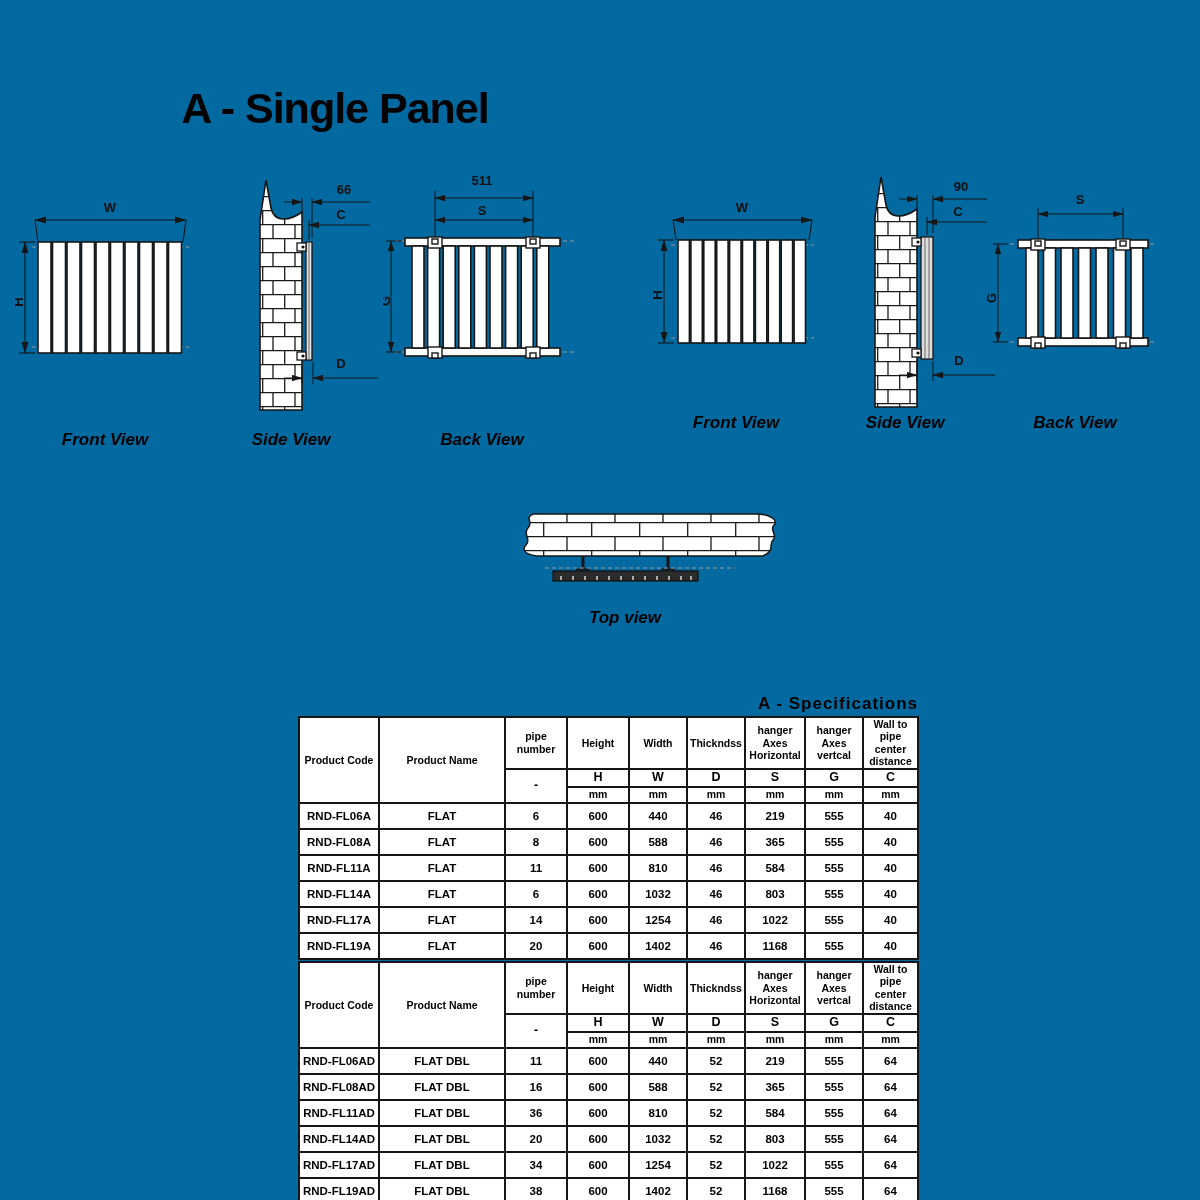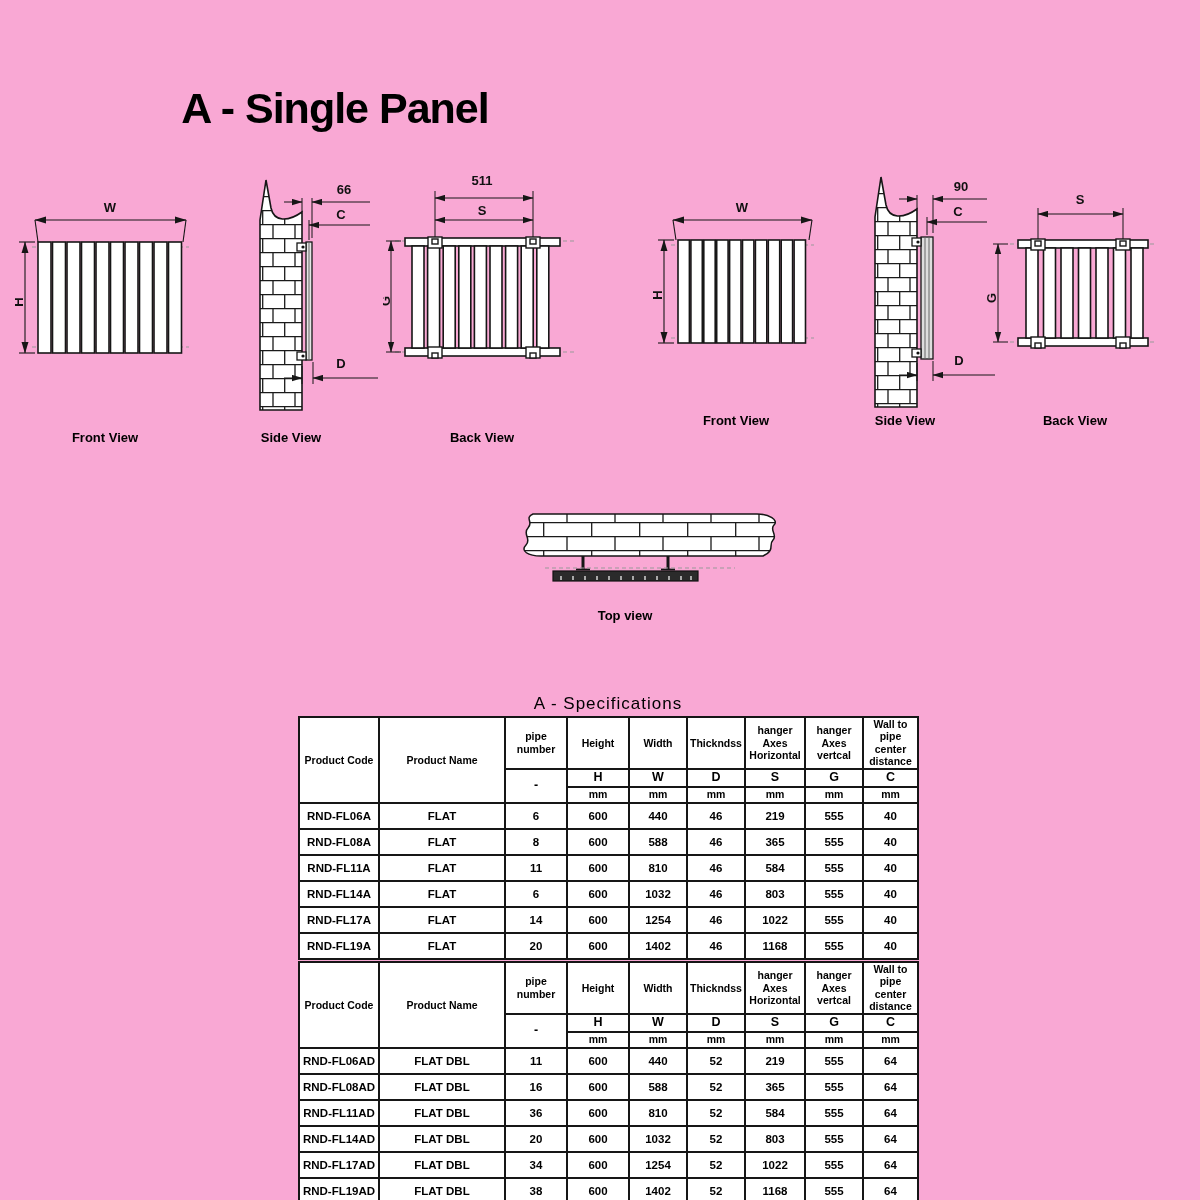--- a/index.html
+++ b/index.html
@@ -1,21 +1,21 @@
 <!DOCTYPE html>
 <html><head>
 <meta charset="utf-8">
 <style>
   html,body{margin:0;padding:0;background:#fff;}
-  #page{position:relative;width:1200px;height:1200px;background:#f9a8d4;overflow:hidden;
+  #page{position:relative;width:1200px;height:1200px;background:#0369a1;overflow:hidden;
         font-family:"Liberation Sans",sans-serif;color:#111;}
   .big-title{position:absolute;font-size:43px;font-weight:bold;letter-spacing:-1px;
              text-align:center;white-space:nowrap;color:#000;}
-  .cap{position:absolute;font-size:13px;font-weight:bold;text-align:center;width:160px;color:#000;}
-  .tbl-title{position:absolute;width:620px;text-align:center;font-size:17px;font-weight:normal;
+  .cap{position:absolute;font-size:17px;font-weight:bold;text-align:center;width:160px;color:#000;font-style:italic;}
+  .tbl-title{position:absolute;width:620px;text-align:right;font-size:17px;font-weight:bold;
              letter-spacing:1px;color:#000;}
   .sv{position:absolute;}
   svg text.dim{font-family:"Liberation Sans",sans-serif;font-size:13px;font-weight:bold;fill:#111;}
   svg text.num{font-family:"Liberation Sans",sans-serif;font-size:13px;font-weight:bold;fill:#111;}
   .spec{position:absolute;border-collapse:collapse;table-layout:fixed;background:#fff;}
   .spec th,.spec td{border:2px solid #161616;text-align:center;vertical-align:middle;
                     padding:0 1px;font-weight:bold;color:#000;overflow:hidden;}
   .spec th{font-size:10.5px;line-height:1.18;}
   .spec td{font-size:11.5px;}
   .spec .sym{font-size:12.5px;}

